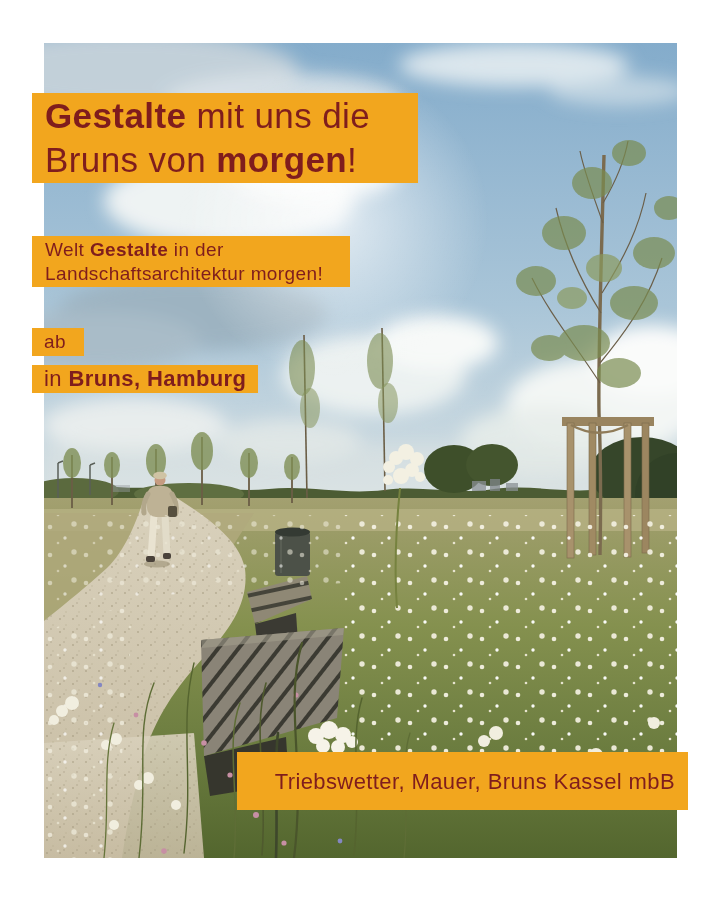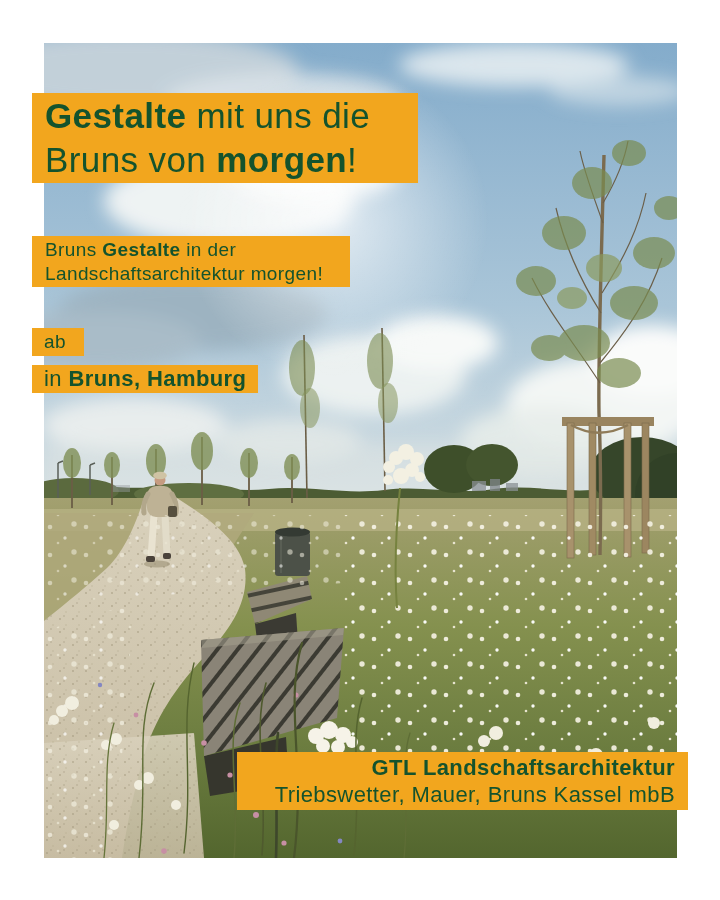--- a/index.html
+++ b/index.html
@@ -3,21 +3,21 @@
 <meta charset="utf-8">
 <style>
   html,body{margin:0;padding:0;background:#ffffff;}
   body{width:720px;height:900px;font-family:"Liberation Sans",sans-serif;}
   .poster{position:relative;width:720px;height:900px;background:#ffffff;overflow:hidden;}
   .photo{position:absolute;left:44px;top:43px;width:633px;height:815px;}
   .photo svg{display:block;width:100%;height:100%;}
   .banner{
     position:absolute;
     background:var(--accent,#F2A61E);
-    color:#14532d;
+    color:#7f1d1d;
     display:flex;flex-direction:column;justify-content:center;
     box-sizing:border-box;
     letter-spacing:0.4px;
   }
   .banner b{font-weight:700;}
   .banner-headline{
     left:32px;top:93px;width:386px;height:90px;
     font-size:35px;line-height:44px;font-weight:400;
     padding-left:13px;
   }
@@ -313,26 +313,25 @@
       </g>
     </svg>
   </div>
 
   <div class="banner banner-headline">
     <div><b>Gestalte</b><span> mit uns die</span></div>
     <div><span>Bruns von </span><b>morgen</b><span>!</span></div>
   </div>
 
   <div class="banner banner-sub">
-    <div><span>Bruns </span><b>Gestalte</b><span> in der</span></div>
+    <div><span>Welt </span><b>Gestalte</b><span> in der</span></div>
     <div>Landschaftsarchitektur morgen!</div>
   </div>
 
   <div class="banner banner-date"><span>ab </span></div>
 
   <div class="banner banner-location"><span>in </span><b>Bruns, Hamburg</b></div>
 
   <div class="banner banner-company">
-    <div class="company-name">GTL Landschaftsarchitektur</div>
     <div>Triebswetter, Mauer, Bruns Kassel mbB</div>
   </div>
 
 </div>
 
 </body></html>

